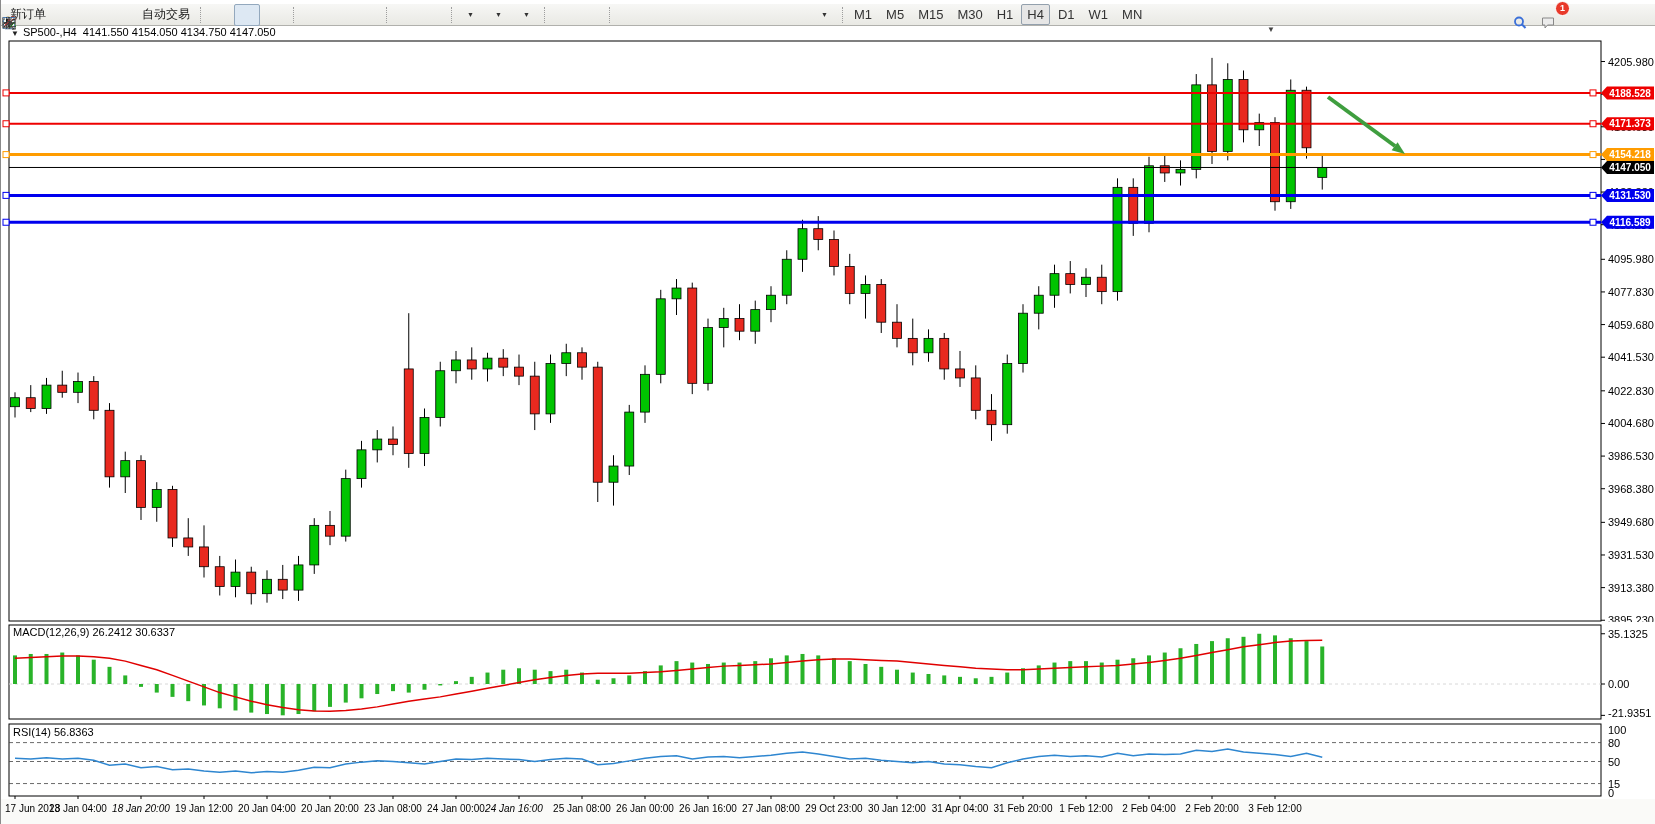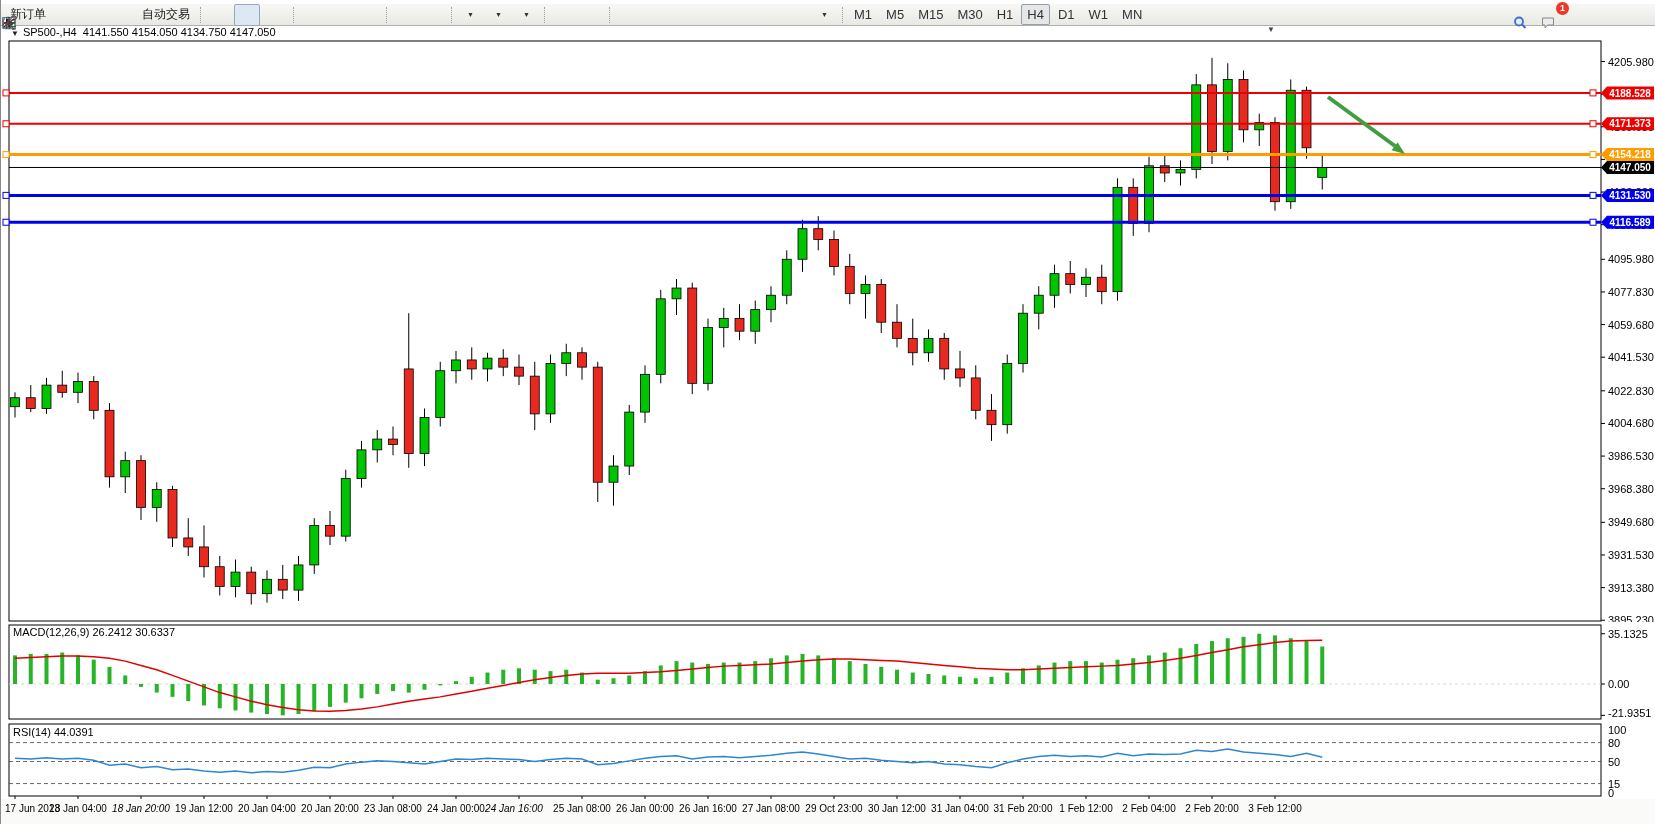--- a/index.html
+++ b/index.html
@@ -633,21 +633,21 @@
       <polyline points="14,36.260000000000005 29.75,35.545 45.5,34.83 61.25,34.115 77,34.115 92.75,34.83 108.5,36.260000000000005 124.25,39.120000000000005 140,43.41 155.75,47.7 171.5,53.42 187.25,59.14 203,64.86 218.75,70.58 234.5,74.87 250.25,79.16 266,82.735 281.75,85.595 297.5,87.74 313.25,88.884 329,89.17 344.75,88.455 360.5,87.025 376.25,84.88 392,82.02 407.75,79.16 423.5,77.015 439.25,74.87 455,72.01 470.75,69.15 486.5,66.29 502.25,63.43 518,60.57 533.75,57.71 549.5,55.565 565.25,53.42 581,51.99 596.75,51.275 612.5,51.275 628.25,51.275 644,50.56 659.75,49.845 675.5,48.415 691.25,46.985 707,45.555 722.75,44.125 738.5,43.41 754.25,42.695 770,41.980000000000004 785.75,40.55 801.5,39.120000000000005 817.25,37.69 833,36.975 848.75,36.975 864.5,37.69 880.25,38.405 896,39.120000000000005 911.75,40.55 927.5,41.980000000000004 943.25,43.41 959,44.84 974.75,46.27 990.5,46.985 1006.25,47.7 1022,47.7 1037.75,46.985 1053.5,46.27 1069.25,45.555 1085,44.84 1100.75,44.125 1116.5,43.41 1132.25,41.980000000000004 1148,40.55 1163.75,38.405 1179.5,36.260000000000005 1195.25,33.400000000000006 1211,30.540000000000003 1226.75,27.68 1242.5,24.82 1258.25,22.675000000000004 1274,20.53 1289.75,19.1 1305.5,18.385000000000005 1321.25,18.1991" fill="none" stroke="#E00000" stroke-width="1.5"></polyline>
       <g>
         <line x1="1600" x2="1604" y1="11.760525000000001" y2="11.760525000000001" stroke="#000"></line>
         <text x="1607" y="15.760525000000001" font-size="11" fill="#000">35.1325</text>
         <line x1="1600" x2="1604" y1="62" y2="62" stroke="#000"></line>
         <text x="1607" y="66" font-size="11" fill="#000">0.00</text>
         <line x1="1600" x2="1604" y1="93.367193" y2="93.367193" stroke="#000"></line>
         <text x="1607" y="95" font-size="11" fill="#000">-21.9351</text>
       </g>
     </svg>
-  <div id="rsi-label" class="ind-label">RSI(14) 44.0391</div>
+  <div id="rsi-label" class="ind-label">RSI(14) 56.8363</div>
   <svg id="rsi-svg" width="1655" height="77">
       <rect x="8" y="2" width="1592" height="72" fill="#fff" stroke="#000"></rect>
       <line x1="8" x2="1600" y1="20.6" y2="20.6" stroke="#444" stroke-width="0.8" stroke-dasharray="4 3"></line>
       <line x1="8" x2="1600" y1="39.5" y2="39.5" stroke="#444" stroke-width="0.8" stroke-dasharray="4 3"></line>
       <line x1="8" x2="1600" y1="61.55" y2="61.55" stroke="#444" stroke-width="0.8" stroke-dasharray="4 3"></line>
       <polyline points="14,36.35 29.75,36.98 45.5,35.72 61.25,36.98 77,36.35 92.75,38.24 108.5,43.28 124.25,42.019999999999996 140,45.8 155.75,44.54 171.5,47.69 187.25,47.06 203,48.95 218.75,50.21 234.5,48.95 250.25,50.84 266,49.58 281.75,50.21 297.5,48.32 313.25,45.17 329,45.8 344.75,42.019999999999996 360.5,40.129999999999995 376.25,38.87 392,39.5 407.75,40.76 423.5,42.019999999999996 439.25,39.5 455,36.98 470.75,37.61 486.5,36.35 502.25,36.98 518,37.61 533.75,39.5 549.5,37.61 565.25,36.35 581,36.98 596.75,42.65 612.5,41.39 628.25,38.87 644,36.35 659.75,34.46 675.5,33.83 691.25,36.98 707,35.089999999999996 722.75,34.46 738.5,35.72 754.25,34.46 770,33.2 785.75,31.310000000000002 801.5,30.049999999999997 817.25,31.939999999999998 833,34.46 848.75,36.98 864.5,36.35 880.25,38.24 896,39.5 911.75,40.76 927.5,39.5 943.25,42.019999999999996 959,42.65 974.75,44.54 990.5,45.8 1006.25,40.76 1022,36.98 1037.75,34.46 1053.5,33.2 1069.25,34.46 1085,33.83 1100.75,35.089999999999996 1116.5,31.310000000000002 1132.25,33.83 1148,31.939999999999998 1163.75,32.57 1179.5,31.939999999999998 1195.25,28.159999999999997 1211,29.42 1226.75,26.9 1242.5,30.049999999999997 1258.25,31.310000000000002 1274,32.57 1289.75,34.46 1305.5,31.310000000000002 1321.25,35.190799999999996" fill="none" stroke="#2E86D0" stroke-width="1.5"></polyline>
       <g>
         <text x="1607" y="12" font-size="11" fill="#000">100</text>
         <text x="1607" y="24.6" font-size="11" fill="#000">80</text>
         <text x="1607" y="43.5" font-size="11" fill="#000">50</text>
@@ -687,20 +687,20 @@
       <span style="left: 329px;">20 Jan 20:00</span>
       <span style="left: 392px; text-align: center;">23 Jan 08:00</span>
       <span style="left: 455px; text-align: center;">24 Jan 00:00</span>
       <span style="left: 513px; font-style: italic;">24 Jan 16:00</span>
       <span style="left: 581px;">25 Jan 08:00</span>
       <span style="left: 644px;">26 Jan 00:00</span>
       <span style="left: 707px;">26 Jan 16:00</span>
       <span style="left: 770px;">27 Jan 08:00</span>
       <span style="left: 833px;">29 Oct 23:00</span>
       <span style="left: 896px;">30 Jan 12:00</span>
-      <span style="left: 959px;">31 Jan 04:00</span>
+      <span style="left: 959px;">31 Apr 04:00</span>
       <span style="left: 1022px;">31 Feb 20:00</span>
       <span style="left: 1085px;">1 Feb 12:00</span>
       <span style="left: 1148px;">2 Feb 04:00</span>
       <span style="left: 1211px;">2 Feb 20:00</span>
       <span style="left: 1274px;">3 Feb 12:00</span>
     </div>
 </div>
 
 </body></html>

